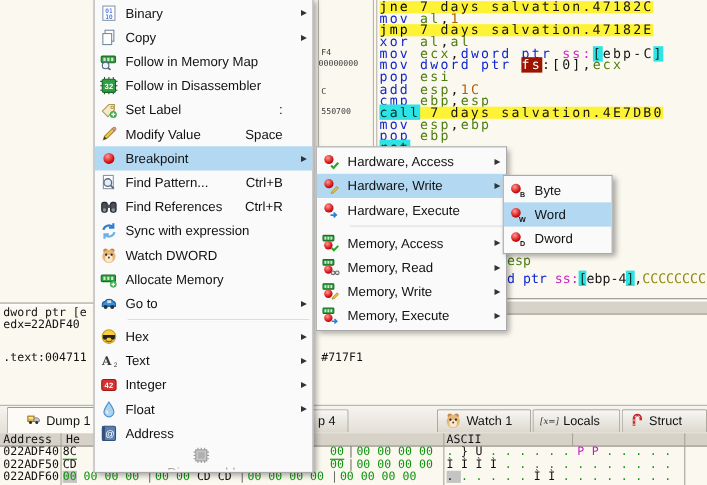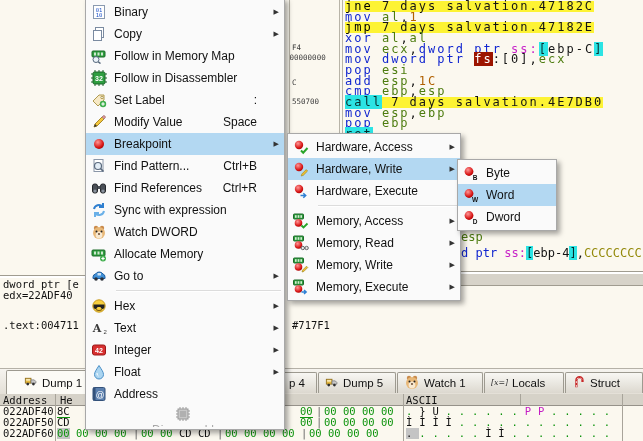--- a/index.html
+++ b/index.html
@@ -124,30 +124,20 @@
               <path d="M8 6 h4 l2 2 v2 h-6 Z" fill="#c9c9c9" stroke="#7d7d7d"></path>
               <rect x="2" y="5" width="5" height="2" fill="#f7e9b8"></rect>
               <circle cx="4" cy="11.2" r="1.7" fill="#2e2e2e"></circle>
               <circle cx="11" cy="11.2" r="1.7" fill="#2e2e2e"></circle>
             </svg></span>
           <span>Dump 1</span>
         </div>
         <div class="tab partial" style="left: 283px; width: 34px;">
           <span>p 4</span>
         </div>
-        <div class="tab" style="left: 318px; width: 78px;">
-          <span class="ic"><svg width="14" height="13" viewBox="0 0 16 16">
-              <rect x="1" y="4" width="7" height="6" fill="#e6b93f" stroke="#8d6d1f"></rect>
-              <path d="M8 6 h4 l2 2 v2 h-6 Z" fill="#c9c9c9" stroke="#7d7d7d"></path>
-              <rect x="2" y="5" width="5" height="2" fill="#f7e9b8"></rect>
-              <circle cx="4" cy="11.2" r="1.7" fill="#2e2e2e"></circle>
-              <circle cx="11" cy="11.2" r="1.7" fill="#2e2e2e"></circle>
-            </svg></span>
-          <span>Dump 5</span>
-        </div>
         <div class="tab" style="left: 397px; width: 86px;">
           <span class="ic"><svg width="16" height="16" viewBox="0 0 16 16">
               <circle cx="5" cy="4" r="2.2" fill="#c98a4b"></circle>
               <circle cx="11" cy="4" r="2.2" fill="#c98a4b"></circle>
               <circle cx="8" cy="9" r="6" fill="#e8b878"></circle>
               <circle cx="8" cy="11" r="3.4" fill="#f7e8d0"></circle>
               <circle cx="5.5" cy="7.5" r="1" fill="#222"></circle>
               <circle cx="10.5" cy="7.5" r="1" fill="#222"></circle>
               <circle cx="8" cy="10" r="0.9" fill="#5a3a20"></circle>
             </svg></span>

